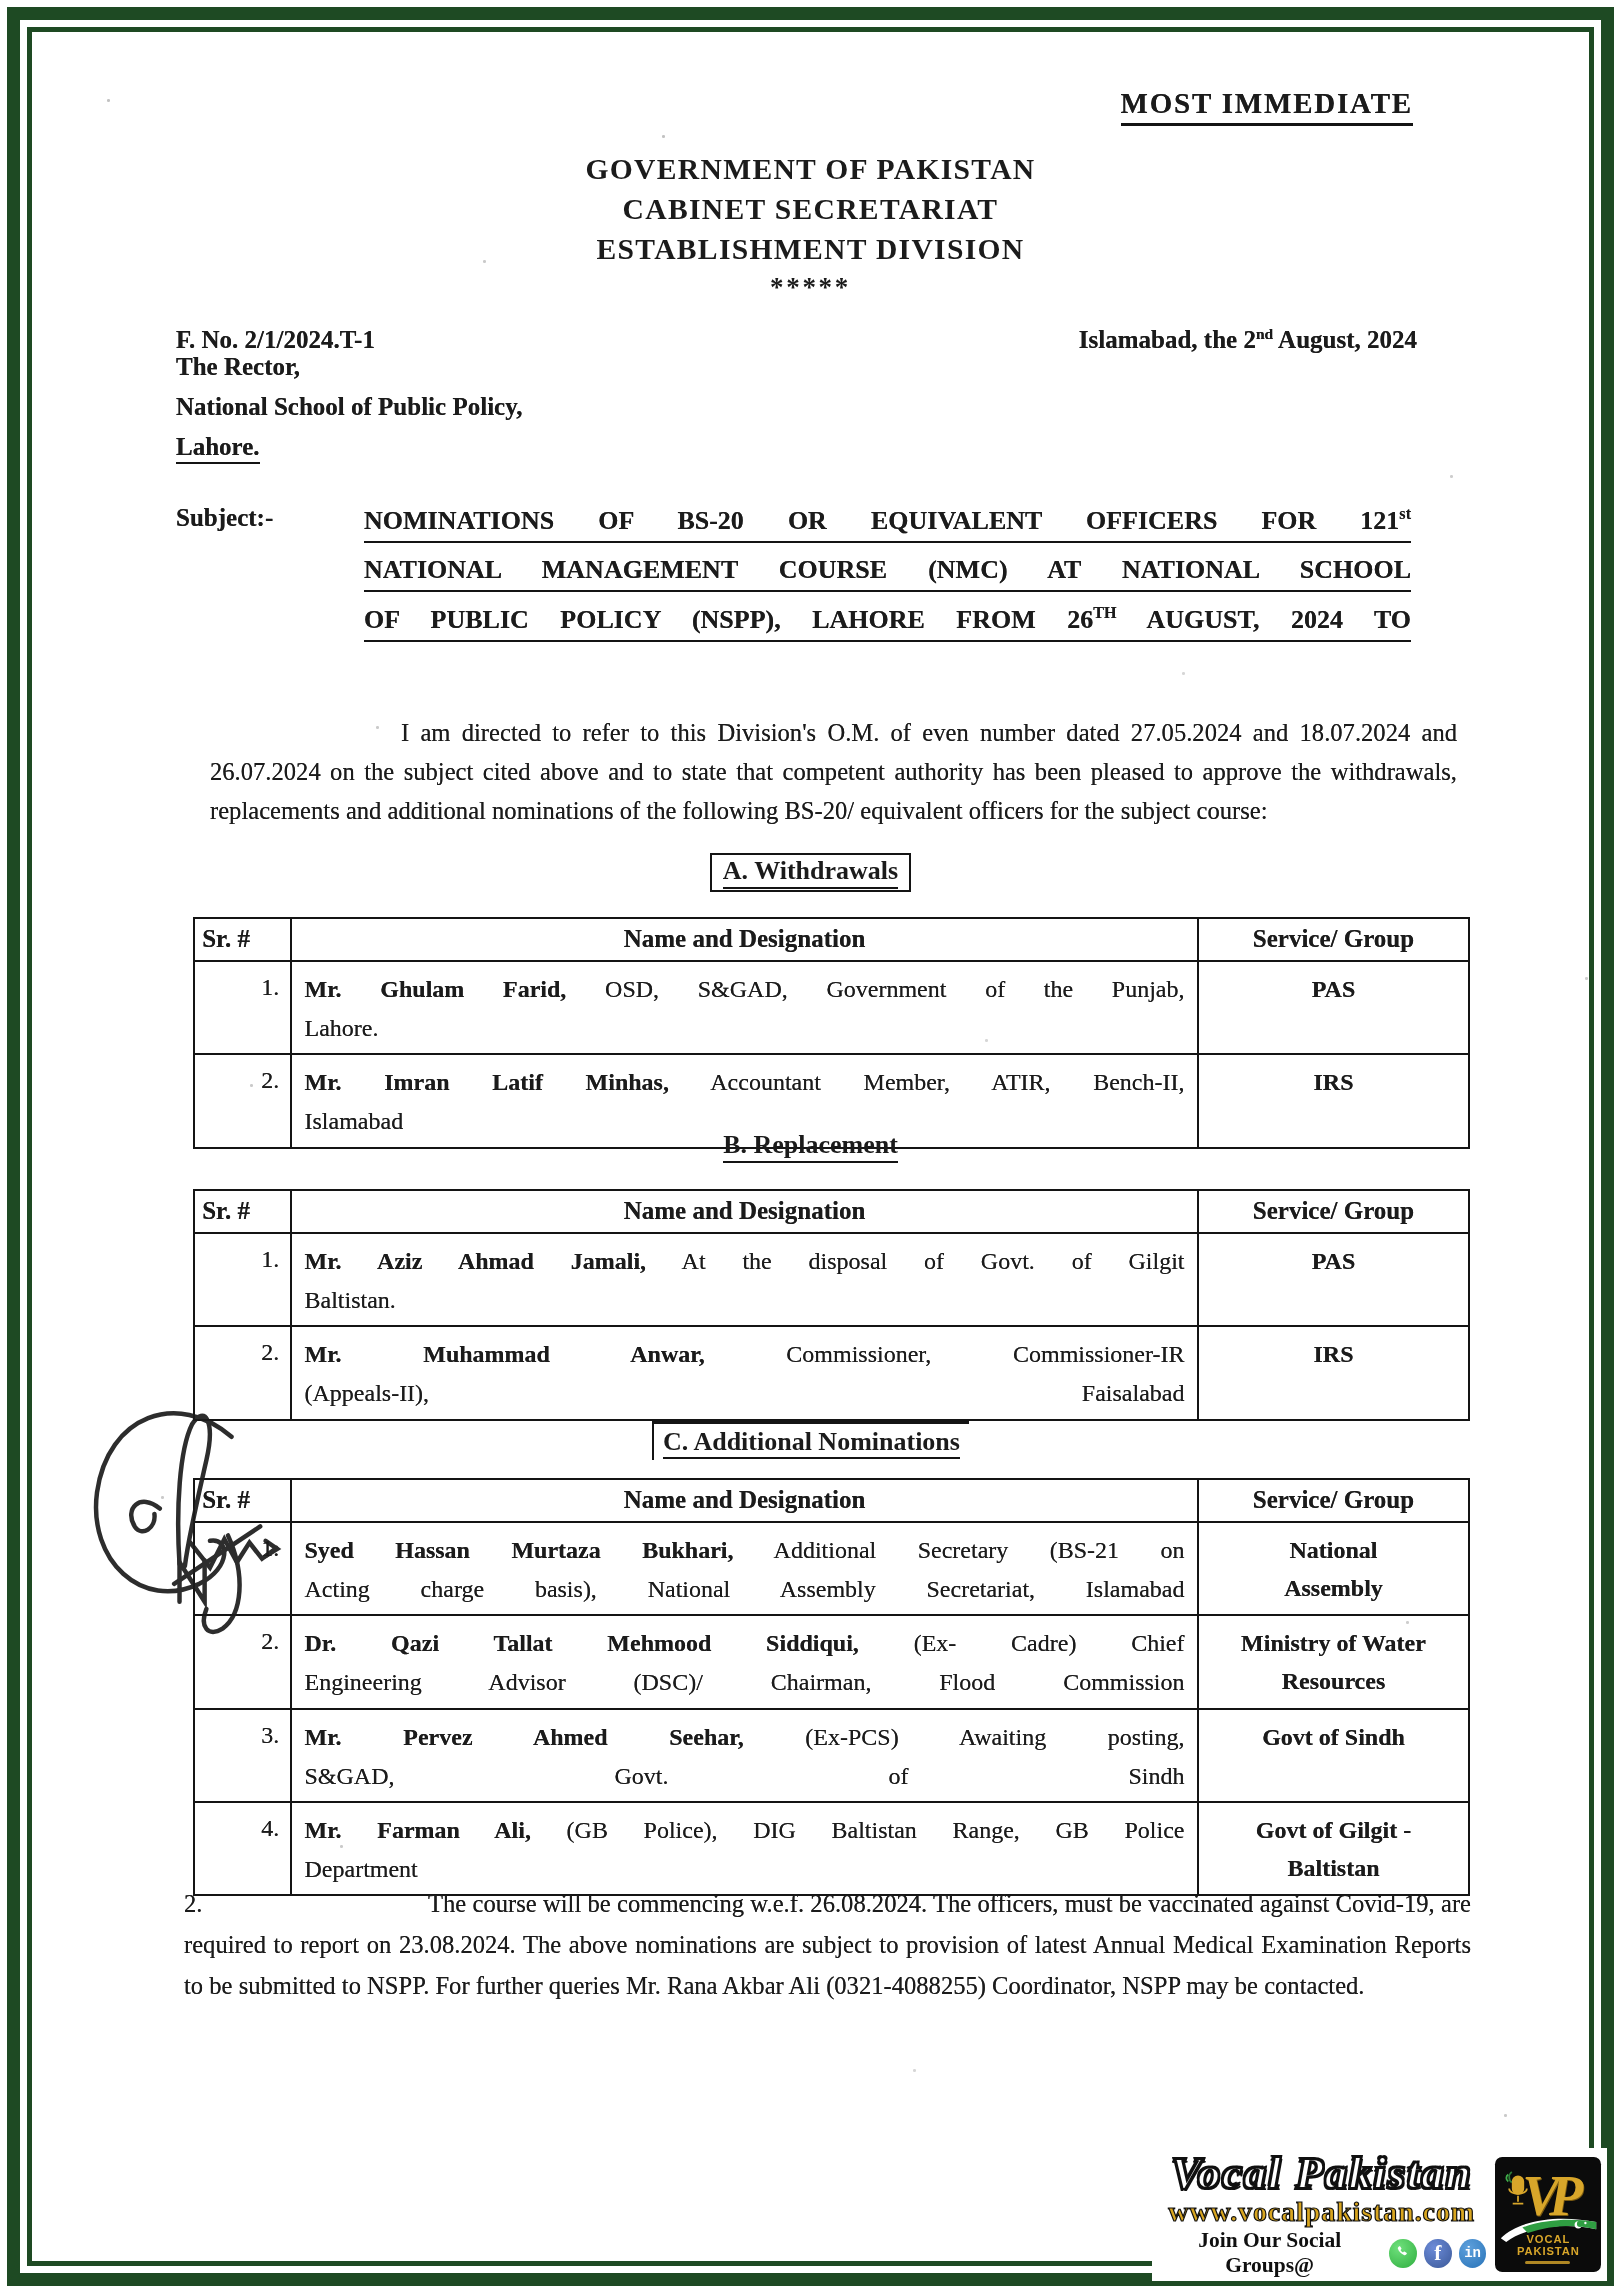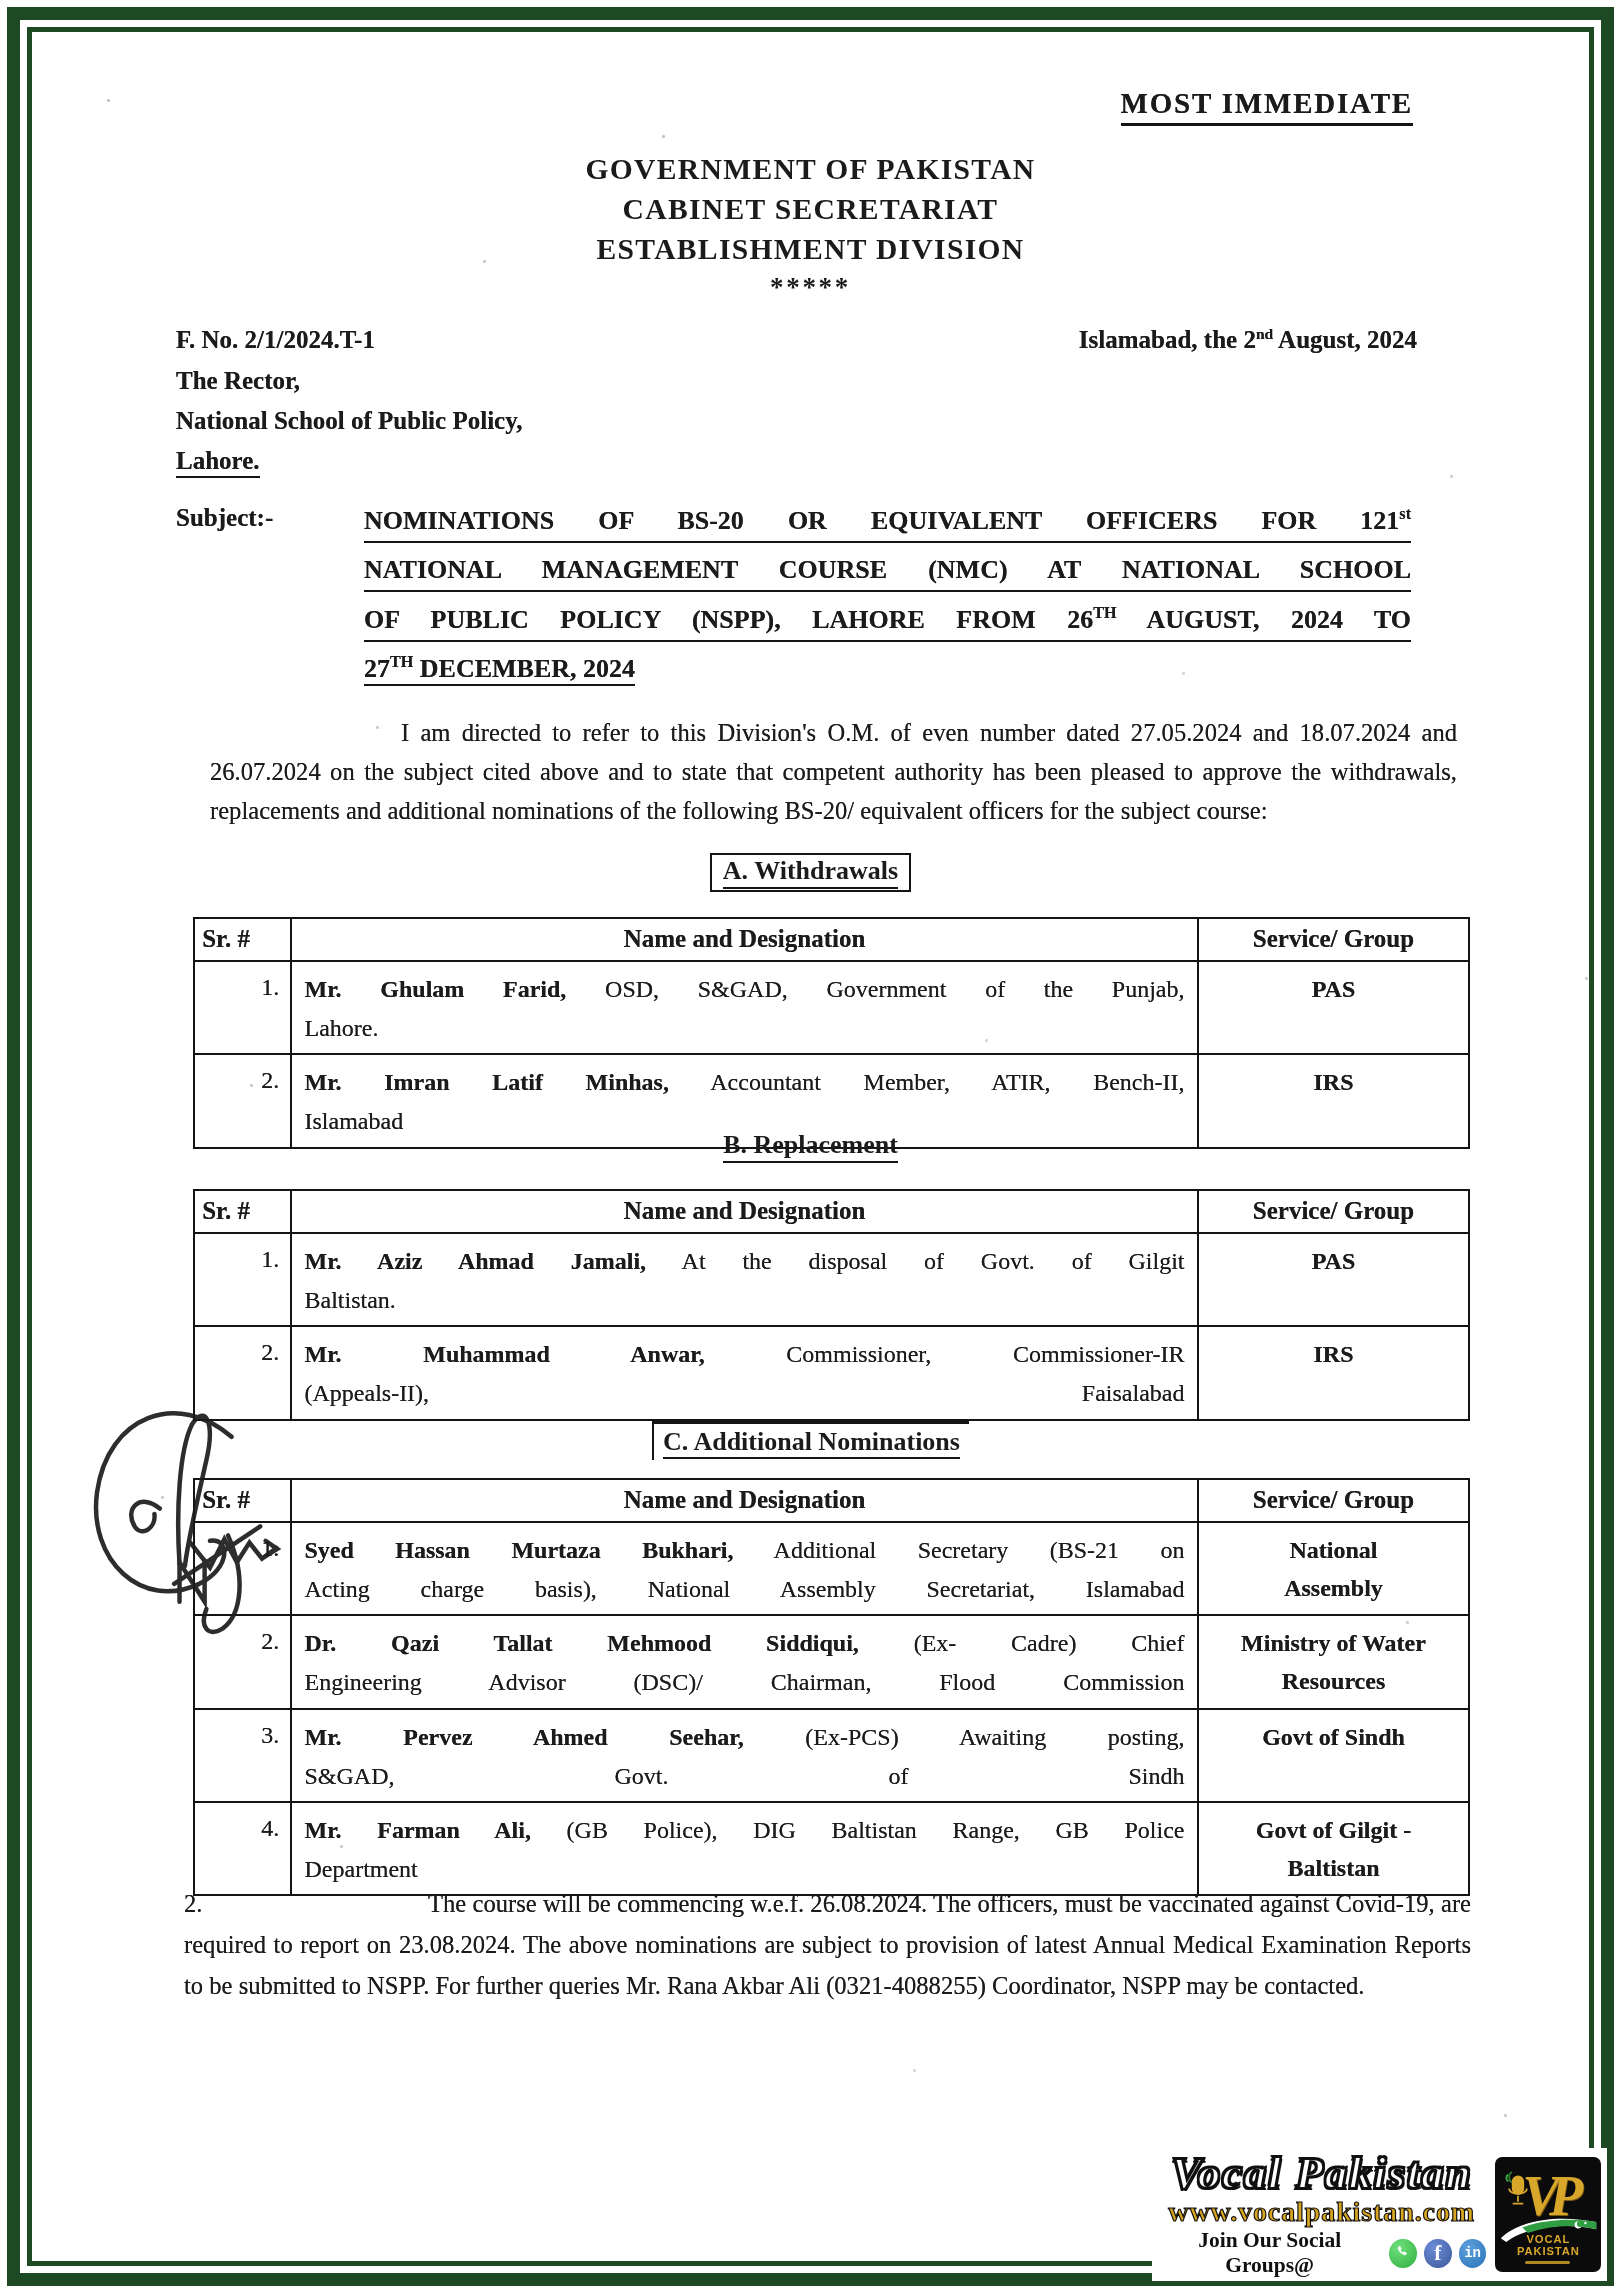--- a/index.html
+++ b/index.html
@@ -13,21 +13,21 @@
   .frame-inner{position:absolute;left:27px;top:27px;right:27px;bottom:27px;border:5.4px solid #1e4a23;pointer-events:none;z-index:1;}
   .content{position:absolute;inset:0;z-index:2;}
   
   .stamp{position:absolute;top:87px;right:208px;font-size:29px;font-weight:700;letter-spacing:1.8px;
          border-bottom:3.6px solid #141414;padding-bottom:2.7px;}
   .letterhead{position:absolute;top:149px;left:0;right:0;text-align:center;font-weight:700;font-size:29.6px;line-height:40px;letter-spacing:1.3px;}
   .stars{font-size:27px;letter-spacing:2.7px;line-height:36px;}
   .refrow{position:absolute;top:298px;left:176px;right:204px;display:flex;justify-content:space-between;font-size:25px;font-weight:700;margin-top:28px;}
   sup.sp{font-size:62%;vertical-align:super;line-height:0;}
   
-  .addressee{position:absolute;top:361px;left:176px;font-size:25px;line-height:40px;font-weight:700;}
+  .addressee{position:absolute;top:347px;left:176px;font-size:25px;line-height:40px;font-weight:700;}
   .u3{border-bottom:2.7px solid #141414;padding-bottom:1.8px;}
   
   .subjectwrap{position:absolute;top:500px;left:176px;right:210px;}
   .subjlabel{position:absolute;left:0;top:3.6px;font-size:25px;font-weight:700;}
   .subjtext{margin-left:188px;font-size:26px;font-weight:700;}
   .sline{line-height:41px;border-bottom:2.7px solid #141414;margin-bottom:6.3px;padding-bottom:0;}
   .sline.j{text-align-last:justify;}
   .sline.last{border-bottom:none;}
   .sline.last .lastu{border-bottom:2.7px solid #141414;padding-bottom:0.9px;}
   
@@ -115,21 +115,20 @@
     <div>National School of Public Policy,</div>
     <div><span class="u3">Lahore.</span></div>
   </div>
 
   <div class="subjectwrap">
     <div class="subjlabel ink">Subject:-</div>
     <div class="subjtext ink">
       <div class="sline j"><span>NOMINATIONS OF BS-20 OR EQUIVALENT OFFICERS FOR 121</span><sup class="sp">st</sup></div>
       <div class="sline j"><span>NATIONAL MANAGEMENT COURSE (NMC) AT NATIONAL SCHOOL</span></div>
       <div class="sline j"><span>OF PUBLIC POLICY (NSPP), LAHORE FROM 26</span><sup class="sp">TH</sup><span> AUGUST, 2024 TO</span></div>
-      <div class="sline last"><span class="lastu"><span>27</span><sup class="sp">TH</sup><span> DECEMBER, 2024</span></span></div>
     </div>
   </div>
 
   <p class="para1 ink">I am directed to refer to this Division's O.M. of even number dated 27.05.2024 and 18.07.2024 and 26.07.2024 on the subject cited above and to state that competent authority has been pleased to approve the withdrawals, replacements and additional nominations of the following BS-20/ equivalent officers for the subject course:</p>
 
   <div class="secheadrow h-a"><span class="boxed"><span class="hu">A. Withdrawals</span></span></div>
 
   <table class="doc t-a ink">
     <colgroup>
         <col class="c-sr">

